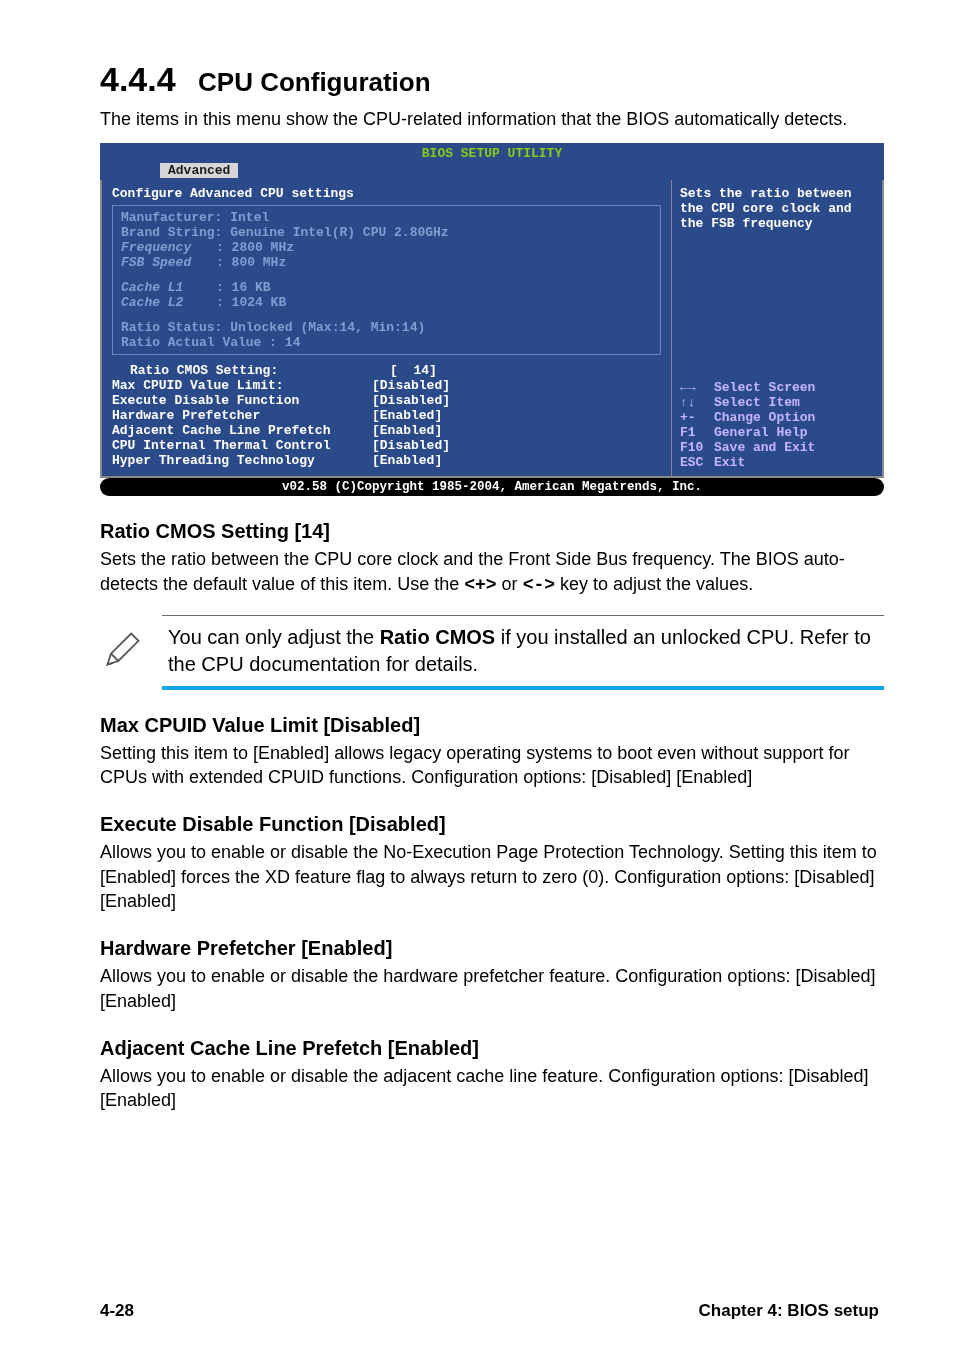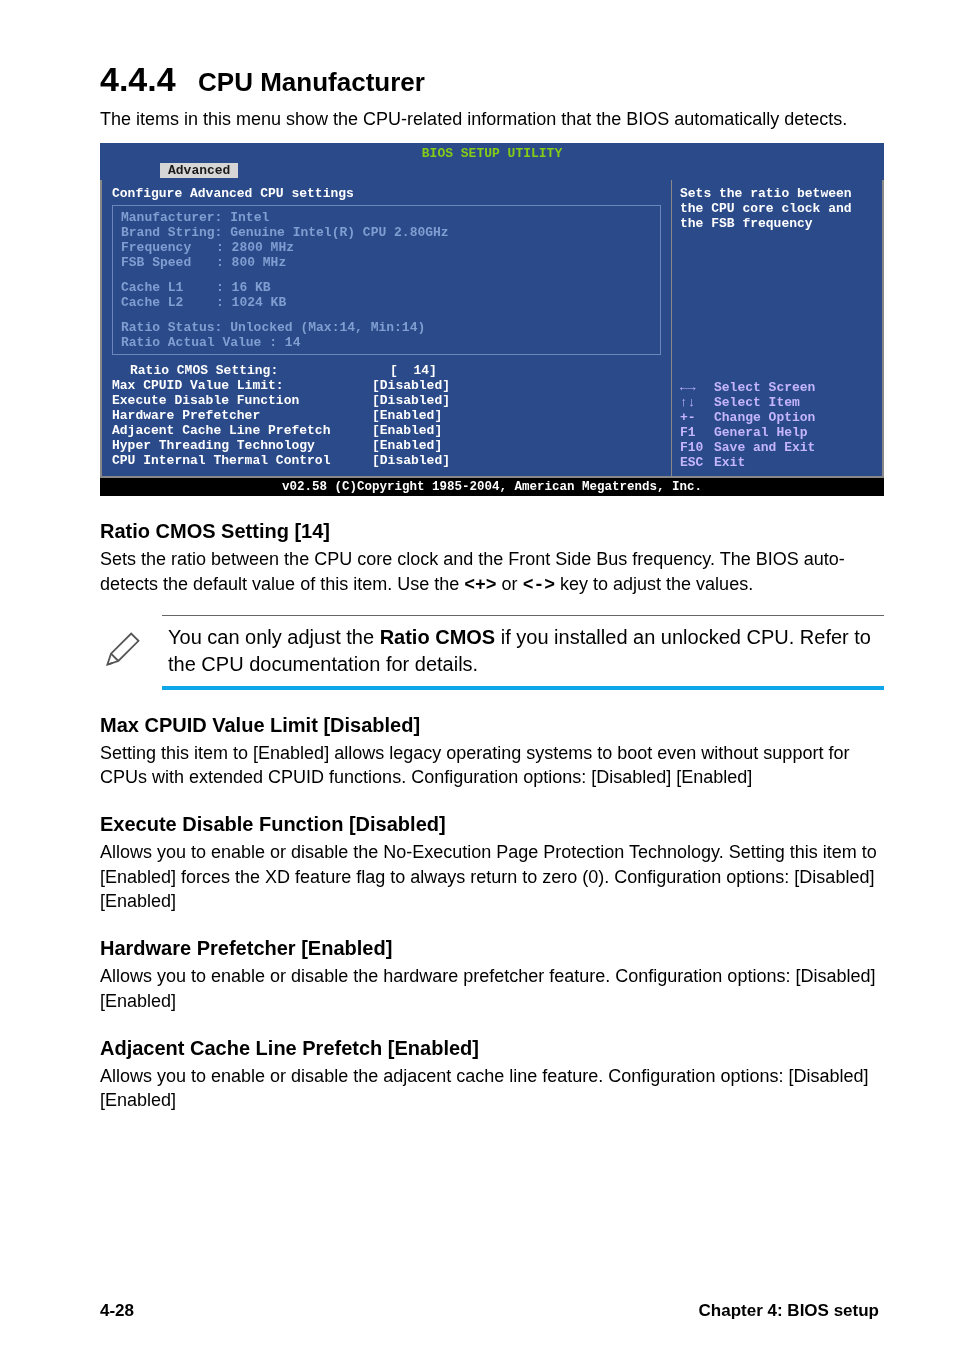--- a/index.html
+++ b/index.html
@@ -76,38 +76,39 @@
     .cfg-head {
       color: #fff;
     }
     .left-box {
       border: 1px solid #6b86bb;
       padding: 4px 8px;
       margin-top: 4px;
       color: #809ed1;
     }
     .mono-line { white-space: pre; }
-    .col-label { display: inline-block; width: 95px; }
+    .col-label { display: inline-block; width: 95px; font-style: italic; }
     .col-labelw { display: inline-block; width: 260px; }
     .settings {
       margin-top: 8px;
       color: #fff;
     }
     .settings .indent { padding-left: 18px; }
     .help-text { color: #fff; }
     .keyhelp { color: #c4b5fd; white-space: pre; }
     .keyhelp .k { display: inline-block; width: 34px; }
     .bios-footer {
       background: #000;
       color: #fff;
       text-align: center;
       padding: 2px 0;
       font-family: "Courier New", monospace;
       font-size: 12.5px;
       font-weight: bold;
+      border-radius: 9px;
     }
 
     
     h3.item-head {
       font-size: 20px;
       font-weight: bold;
       margin-top: 24px;
     }
     p.body {
       font-size: 18px;
@@ -146,21 +147,21 @@
       justify-content: space-between;
       font-weight: bold;
       font-size: 17px;
     }
   </style>
 </head>
 <body>
 
 <div>
   <span class="section-num">4.4.4</span>
-  <span class="section-title">CPU Manufacturer</span>
+  <span class="section-title">CPU Configuration</span>
 </div>
 <p class="intro-text">The items in this menu show the CPU-related information that the BIOS automatically detects.</p>
 
 <div class="bios">
   <div class="bios-title">BIOS SETUP UTILITY</div>
   <div class="bios-tabs">
     <span class="tab">Advanced</span>
   </div>
   <div class="bios-body">
     <div class="bios-left">
@@ -176,22 +177,22 @@
         <div style="height:10px"></div>
         <div class="mono-line">Ratio Status: Unlocked (Max:14, Min:14)</div>
         <div class="mono-line">Ratio Actual Value : 14</div>
       </div>
       <div class="settings" id="bios-settings">
           <div class="mono-line indent"><span class="col-labelw">Ratio CMOS Setting:</span><span>[  14]</span></div>
           <div class="mono-line"><span class="col-labelw">Max CPUID Value Limit:</span><span>[Disabled]</span></div>
           <div class="mono-line"><span class="col-labelw">Execute Disable Function</span><span>[Disabled]</span></div>
           <div class="mono-line"><span class="col-labelw">Hardware Prefetcher</span><span>[Enabled]</span></div>
           <div class="mono-line"><span class="col-labelw">Adjacent Cache Line Prefetch</span><span>[Enabled]</span></div>
+          <div class="mono-line"><span class="col-labelw">CPU Internal Thermal Control</span><span>[Disabled]</span></div>
           <div class="mono-line"><span class="col-labelw">Hyper Threading Technology</span><span>[Enabled]</span></div>
-          <div class="mono-line"><span class="col-labelw">CPU Internal Thermal Control</span><span>[Disabled]</span></div>
         </div>
     </div>
     <div class="bios-right">
       <div class="help-text">Sets the ratio between the CPU core clock and the FSB frequency</div>
       <div id="key-help">
           <div class="keyhelp"><span class="k">←→</span><span>Select Screen</span></div>
           <div class="keyhelp"><span class="k">↑↓</span><span>Select Item</span></div>
           <div class="keyhelp"><span class="k">+-</span><span>Change Option</span></div>
           <div class="keyhelp"><span class="k">F1</span><span>General Help</span></div>
           <div class="keyhelp"><span class="k">F10</span><span>Save and Exit</span></div>

